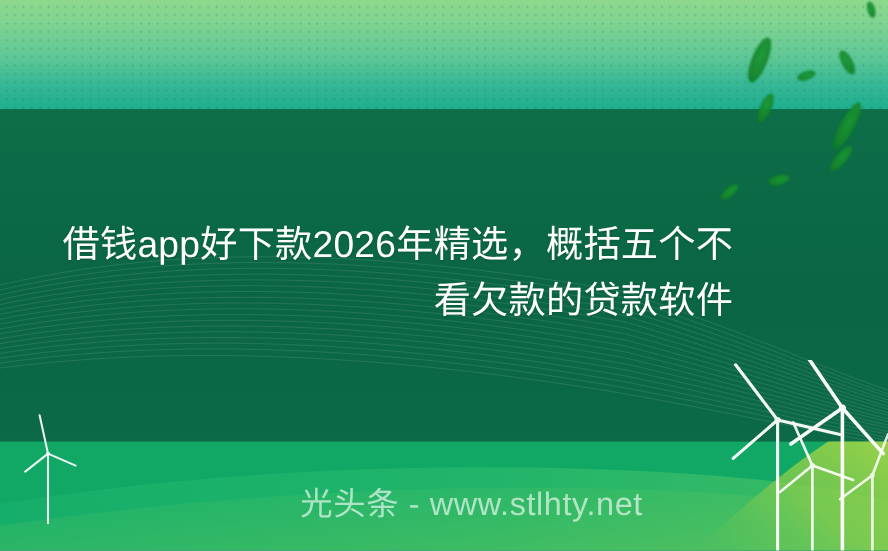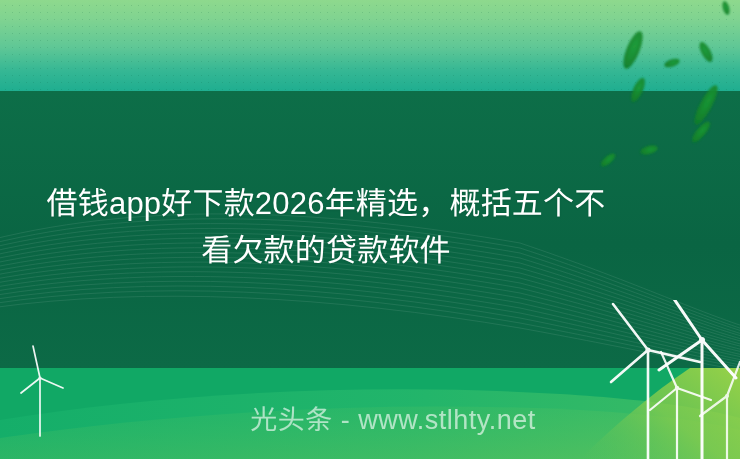--- a/index.html
+++ b/index.html
@@ -106,21 +106,21 @@
     height: 159px;
     pointer-events: none;
   }
 
   
   .title-block {
     position: absolute;
     left: 0;
     top: 180px;
     width: 652px;
-    text-align: center;
+    text-align: right;
     padding: 0 41px;
     box-sizing: border-box;
   }
   .title-text {
     display: block;
     color: #ffffff;
     font-size: 31px;
     line-height: 47px;
     font-weight: 400;
     letter-spacing: 0.2px;

